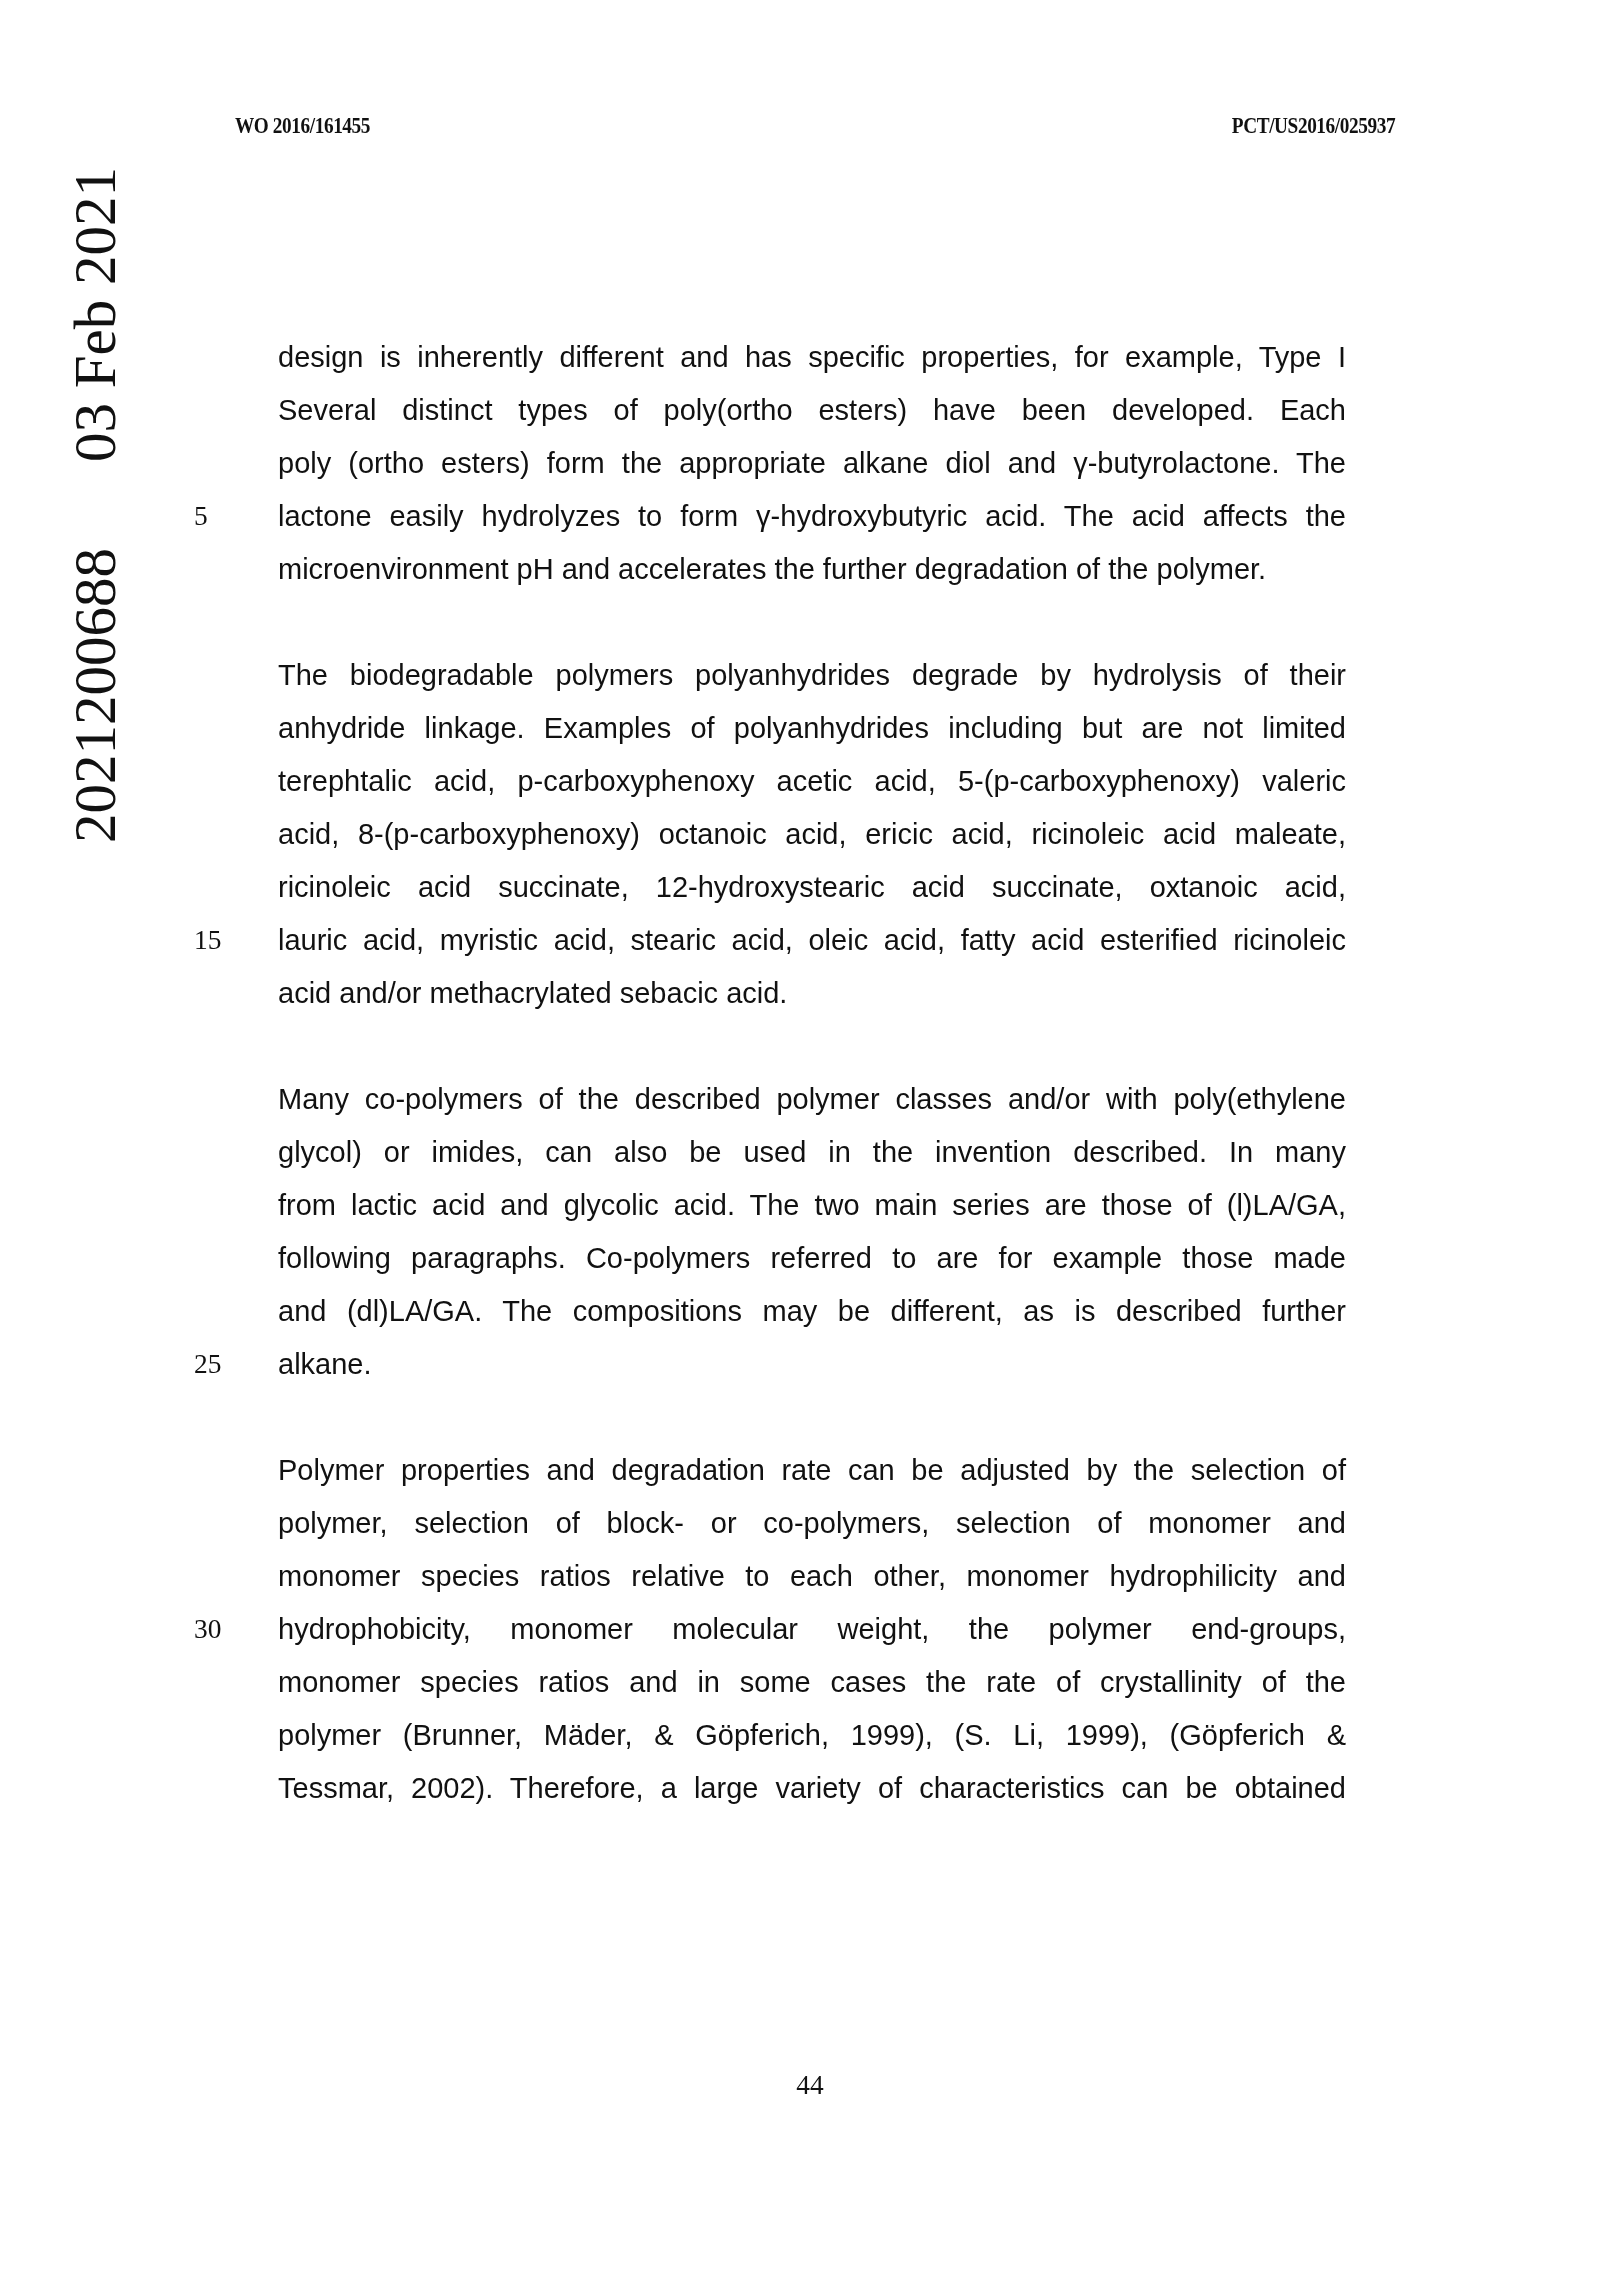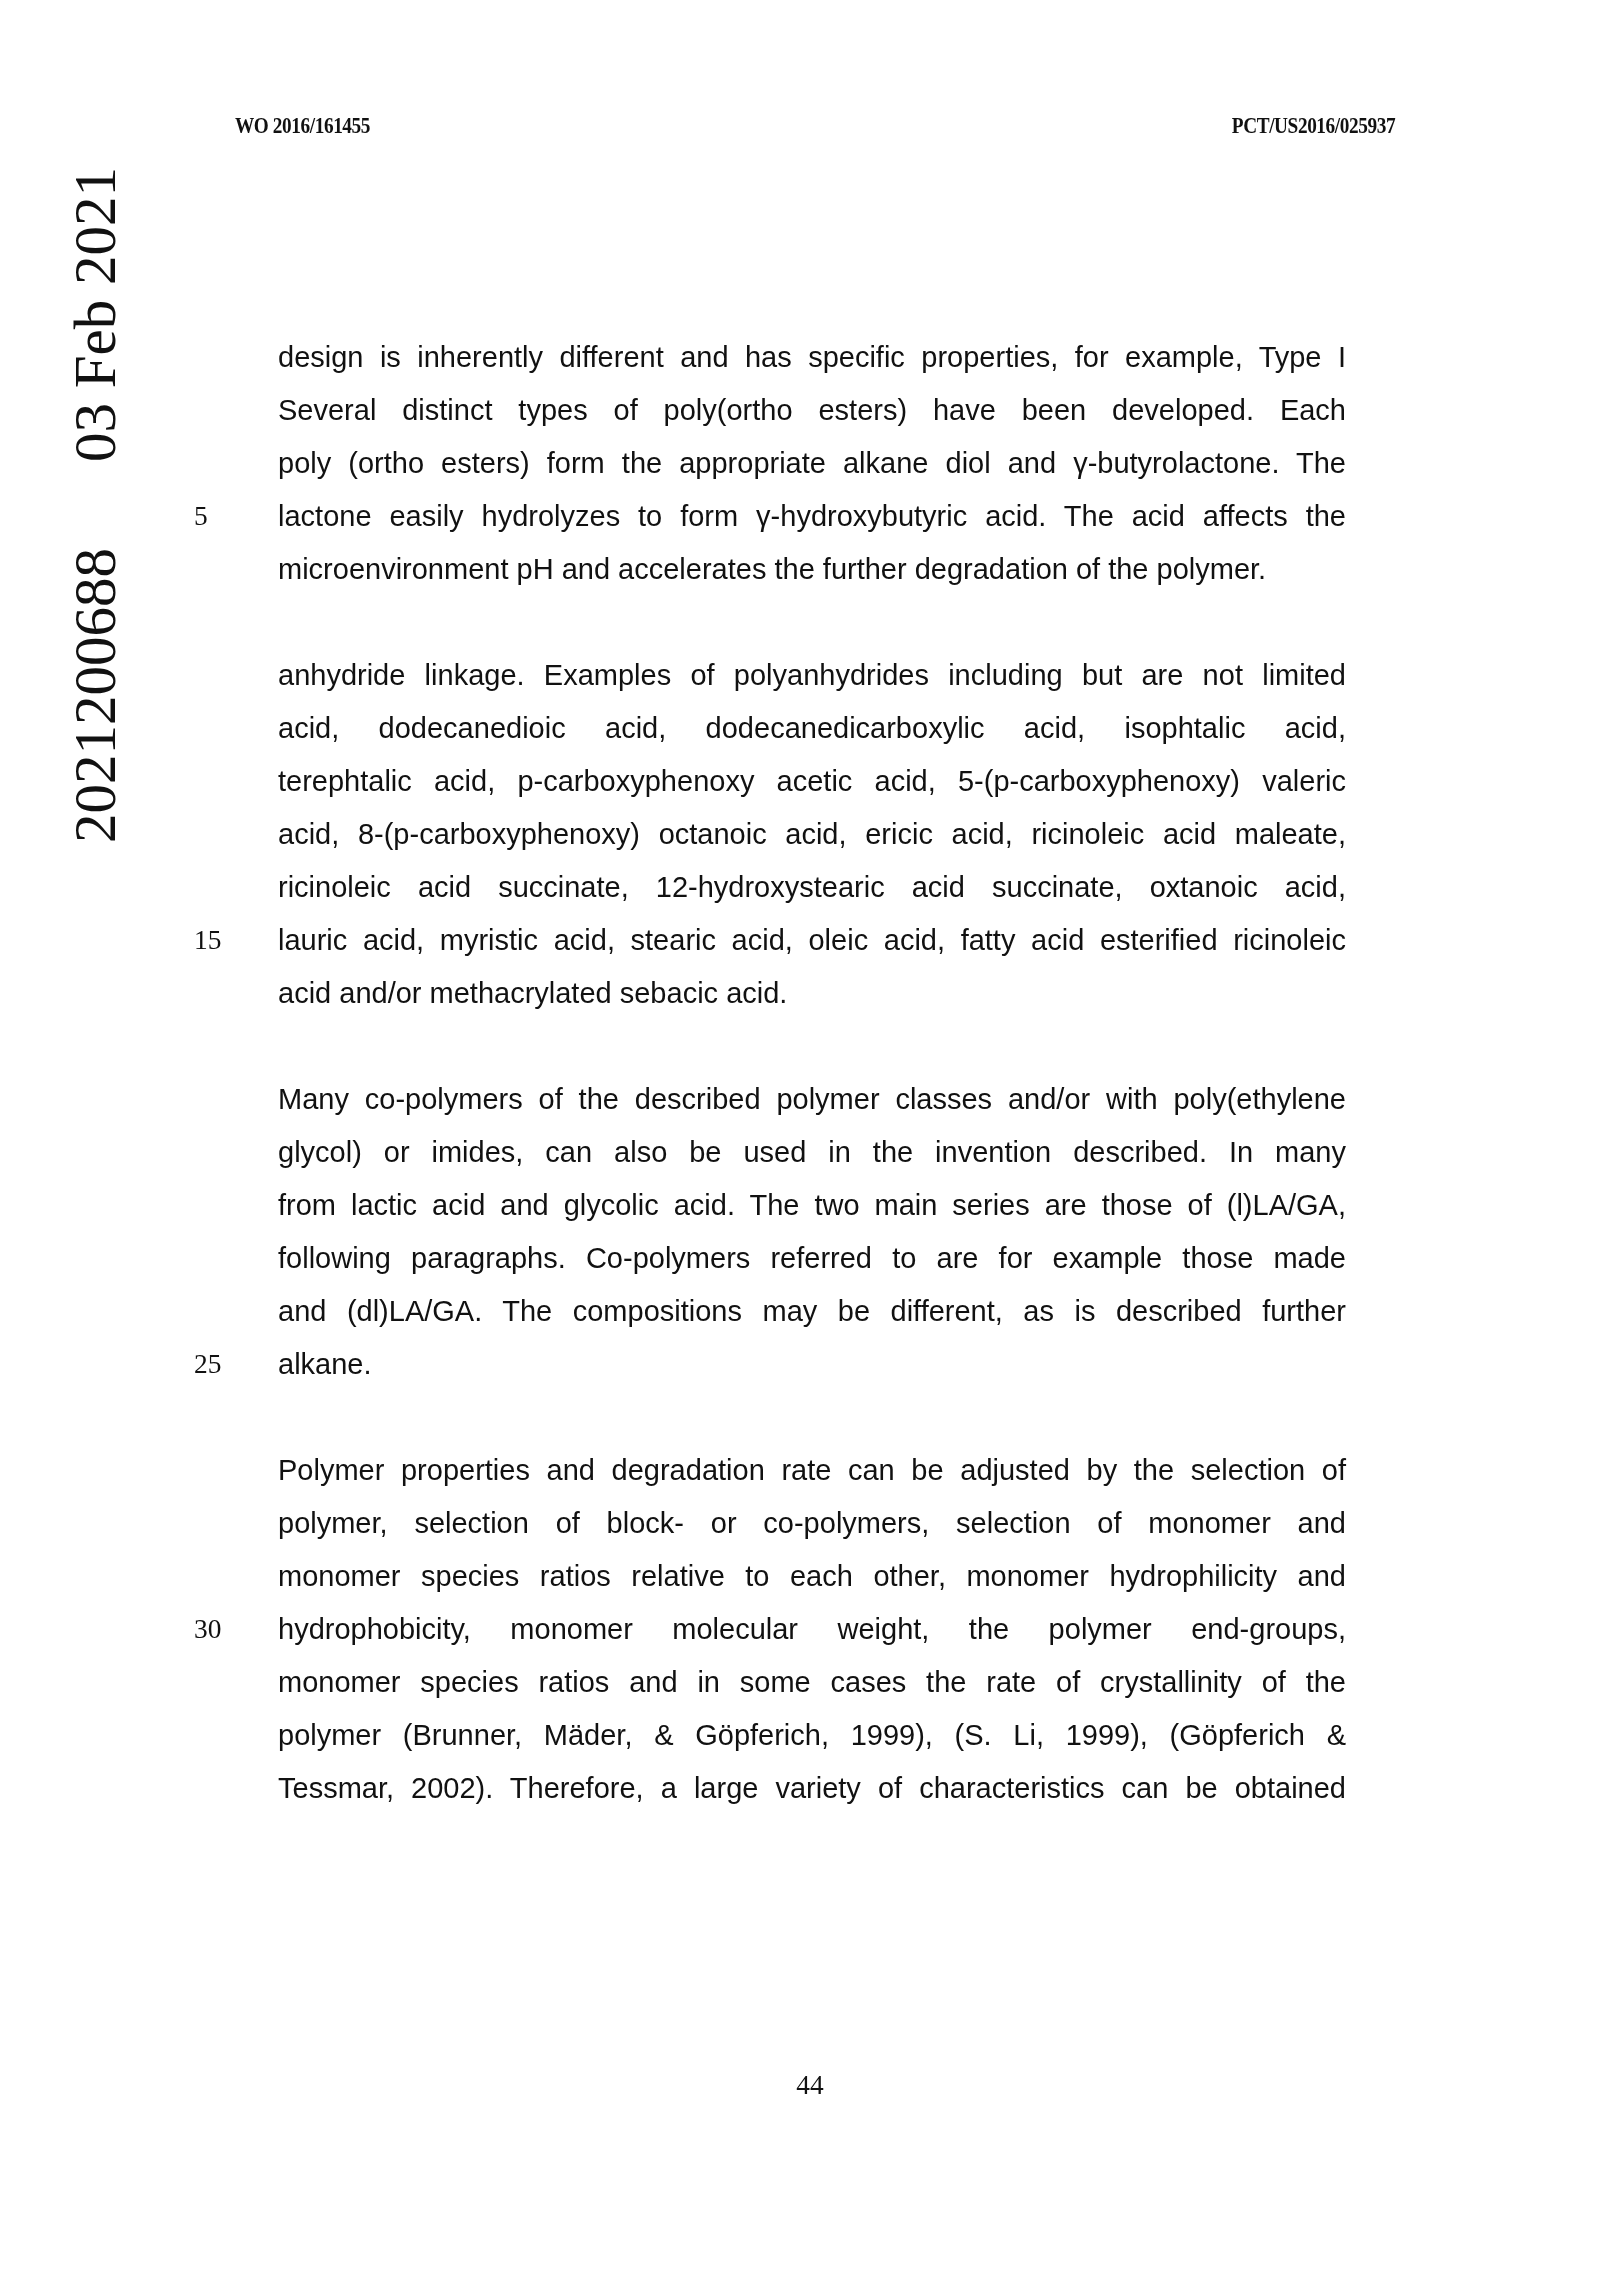--- a/index.html
+++ b/index.html
@@ -32,22 +32,22 @@
 <div class="content">
   <div class="para">
     <span class="line">design is inherently different and has specific properties, for example, Type I</span>
     <span class="line">Several distinct types of poly(ortho esters) have been developed.  Each</span>
     <span class="line">poly (ortho esters) form the appropriate alkane diol and γ-butyrolactone.  The</span>
     <span class="line"><span class="lnum">5</span><span>lactone easily hydrolyzes to form γ-hydroxybutyric acid.  The acid affects the</span></span>
     <span class="line last">microenvironment pH and accelerates the further degradation of the polymer.</span>
   </div>
 
   <div class="para">
+    <span class="line">The biodegradable polymers polyanhydrides degrade by hydrolysis of their</span>
     <span class="line">anhydride linkage.  Examples of polyanhydrides including but are not limited</span>
-    <span class="line">acid, dodecanedioic acid, dodecanedicarboxylic acid, isophtalic acid,</span>
     <span class="line">terephtalic acid, p-carboxyphenoxy acetic acid, 5-(p-carboxyphenoxy) valeric</span>
     <span class="line">acid, 8-(p-carboxyphenoxy) octanoic acid, ericic acid, ricinoleic acid maleate,</span>
     <span class="line">ricinoleic acid succinate, 12-hydroxystearic acid succinate, oxtanoic acid,</span>
     <span class="line"><span class="lnum">15</span><span>lauric acid, myristic acid, stearic acid, oleic acid, fatty acid esterified ricinoleic</span></span>
     <span class="line last">acid and/or methacrylated sebacic acid.</span>
   </div>
 
   <div class="para">
     <span class="line">Many co-polymers of the described polymer classes and/or with poly(ethylene</span>
     <span class="line">glycol) or imides, can also be used in the invention described.  In many</span>

